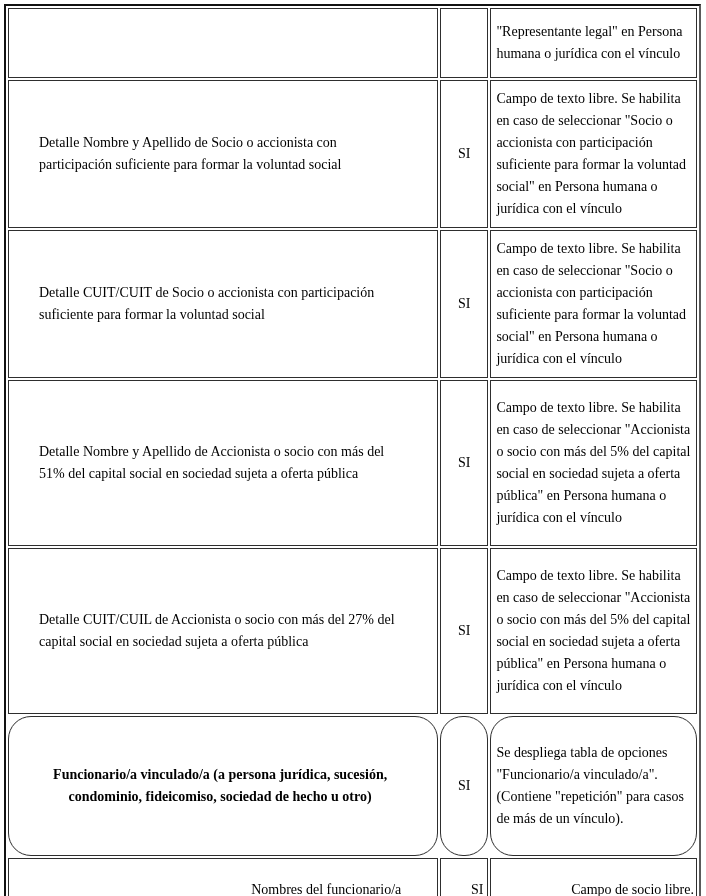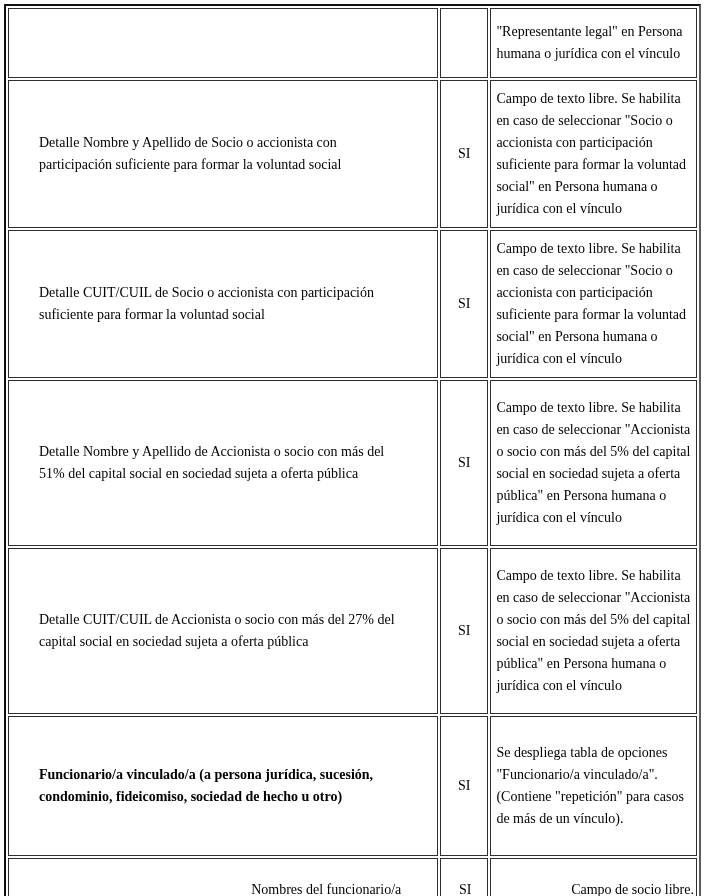--- a/index.html
+++ b/index.html
@@ -37,54 +37,54 @@
     word-wrap: break-word;
   }
   td.cell-field {
     width: 429px;
     padding: 4px 36px 4px 30px;
     text-align: left;
   }
   td.cell-req {
     width: 48px;
     text-align: center;
-    padding: 16px;
+    padding: 4px;
   }
   td.cell-desc {
     width: 206px;
     padding: 4px 2px 4px 5px;
     text-align: left;
   }
-  tr.bold-row td.cell-field { font-weight: bold; }
+  tr.bold-row td.cell-field { font-weight: bold; text-align: center; }
   tr.r0 td { height: 70px; }
   tr.r1 td { height: 148px; }
   tr.r2 td { height: 148px; }
   tr.r3 td { height: 166px; }
   tr.r4 td { height: 166px; }
-  tr.r5 td { height: 140px; }
+  tr.r5 td { height: 140px; border-radius: 23px; }
   tr.r6 td { height: 64px; text-align: right; }
 </style>
 </head>
 <body>
 
 <div class="page">
   <table class="doc-table">
     <tbody>
       <tr class="r0">
         <td class="cell-field"></td>
         <td class="cell-req"></td>
         <td class="cell-desc">"Representante legal" en Persona humana o jurídica con el vínculo</td>
       </tr>
       <tr class="r1">
         <td class="cell-field">Detalle Nombre y Apellido de Socio o accionista con participación suficiente para formar la voluntad social</td>
         <td class="cell-req">SI</td>
         <td class="cell-desc">Campo de texto libre. Se habilita en caso de seleccionar "Socio o accionista con participación suficiente para formar la voluntad social" en Persona humana o jurídica con el vínculo</td>
       </tr>
       <tr class="r2">
-        <td class="cell-field">Detalle CUIT/CUIL de Socio o accionista con participación suficiente para formar la voluntad social</td>
+        <td class="cell-field">Detalle CUIT/CUIT de Socio o accionista con participación suficiente para formar la voluntad social</td>
         <td class="cell-req">SI</td>
         <td class="cell-desc">Campo de texto libre. Se habilita en caso de seleccionar "Socio o accionista con participación suficiente para formar la voluntad social" en Persona humana o jurídica con el vínculo</td>
       </tr>
       <tr class="r3">
         <td class="cell-field">Detalle Nombre y Apellido de Accionista o socio con más del 51% del capital social en sociedad sujeta a oferta pública</td>
         <td class="cell-req">SI</td>
         <td class="cell-desc">Campo de texto libre. Se habilita en caso de seleccionar "Accionista o socio con más del 5% del capital social en sociedad sujeta a oferta pública" en Persona humana o jurídica con el vínculo</td>
       </tr>
       <tr class="r4">
         <td class="cell-field">Detalle CUIT/CUIL de Accionista o socio con más del 27% del capital social en sociedad sujeta a oferta pública</td>

